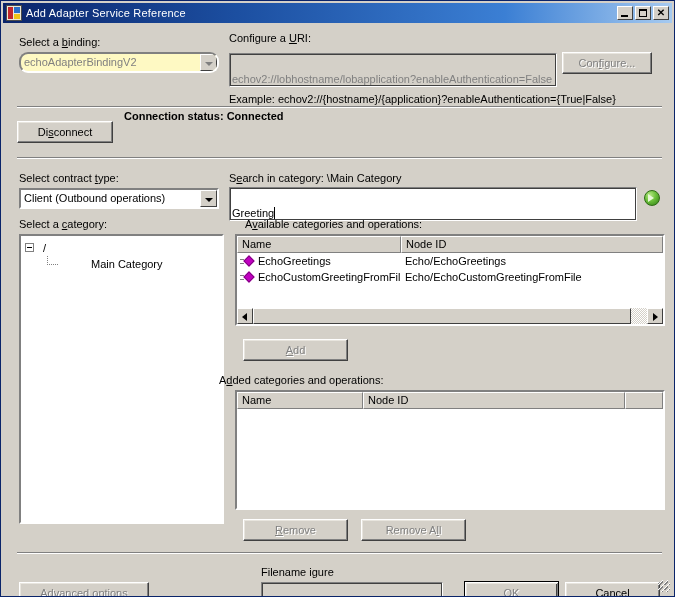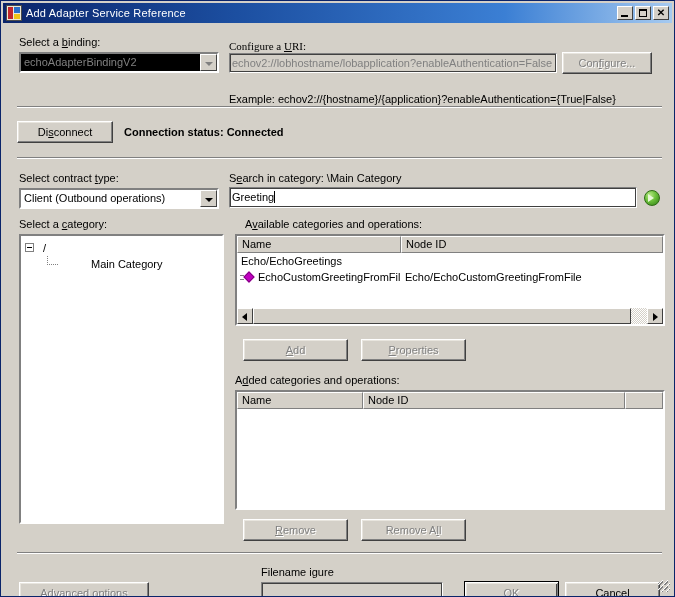--- a/index.html
+++ b/index.html
@@ -112,21 +112,21 @@
     box-sizing: border-box;
     background: #ffffff;
     border-top: 1px solid #808080;
     border-left: 1px solid #808080;
     border-right: 1px solid #ffffff;
     border-bottom: 1px solid #ffffff;
     outline: 1px solid #404040;
     outline-offset: -2px;
     font-size: 11px;
     line-height: 18px;
-    padding: 0 2px;
+    padding: 16px 2px;
     overflow: hidden;
     white-space: nowrap;
   }
   .field.disabled {
     background: #d4d0c8;
     color: #808080;
   }
   .field .caret {
     display: inline-block;
     width: 1px;
@@ -142,21 +142,21 @@
     box-sizing: border-box;
     background: #ffffff;
     border: 2px solid;
     border-color: #808080 #ffffff #ffffff #808080;
     font-size: 11px;
     line-height: 17px;
     padding-left: 3px;
     overflow: hidden;
     white-space: nowrap;
   }
-  .combo.disabled { background: #000000; color: #808080; }
+  .combo.disabled { background: #fef9c3; color: #808080; border-radius: 9px; }
   .combo .arrowbox {
     position: absolute;
     right: 0px; top: 0px;
     width: 17px; height: 17px;
     background: #d4d0c8;
     border-top: 1px solid #ffffff;
     border-left: 1px solid #ffffff;
     border-right: 1px solid #404040;
     border-bottom: 1px solid #404040;
     box-sizing: border-box;
@@ -397,39 +397,39 @@
 
   <div class="client">
 
     <span class="lbl" style="left:16px; top:12px;"><span>Select a </span><u>b</u><span>inding:</span></span>
 
     <div class="combo disabled" style="left:16px; top:28px; width:200px; height:21px;">
       <span>echoAdapterBindingV2</span>
       <span class="arrowbox"></span>
     </div>
 
-    <span class="lbl" style="left:226px; top:16px;font-family:Liberation Serif, serif;"><span>Configure a </span><u>U</u><span>RI:</span></span>
+    <span class="lbl" style="left:226px; top:8px;"><span>Configure a </span><u>U</u><span>RI:</span></span>
 
     <div class="field disabled" style="left:226px; top:29px; width:328px; height:20px; line-height:18px;">
       <span>echov2://lobhostname/lobapplication?enableAuthentication=False</span>
     </div>
 
     <div class="btn disabled" style="left:559px; top:28px; width:90px; height:22px;">
       <span><span>Con</span><u>f</u><span>igure...</span></span>
     </div>
 
     <span class="lbl" style="left:226px; top:57px;margin-top:12px;">Example: echov2://{hostname}/{application}?enableAuthentication={True|False}</span>
 
     <div class="sep" style="left:14px; top:82px; width:645px;"></div>
 
     <div class="btn" style="left:14px; top:97px; width:96px; height:22px;">
       <span><span>Di</span><u>s</u><span>connect</span></span>
     </div>
 
-    <span class="lbl bold" style="left:121px; top:102px;text-align:right;">Connection status: Connected</span>
+    <span class="lbl bold" style="left:121px; top:86px;text-align:right;">Connection status: Connected</span>
 
     <div class="sep" style="left:14px; top:133px; width:645px;"></div>
 
     <span class="lbl" style="left:16px; top:148px;"><span>Select contract </span><u>t</u><span>ype:</span></span>
 
     <div class="combo" style="left:16px; top:164px; width:200px; height:21px;">
       <span>Client (Outbound operations)</span>
       <span class="arrowbox"></span>
     </div>
 
@@ -461,20 +461,27 @@
 
     <span class="lbl" style="left:232px; top:194px;margin-left:10px;"><span>A</span><u>v</u><span>ailable categories and operations:</span></span>
 
     <div class="panel" style="left:232px; top:210px; width:430px; height:92px;">
       <div class="lv-header">
         <span class="lv-col" style="width:164px;">Name</span>
         <span class="lv-col" style="flex:1;">Node ID</span>
       </div>
       <div class="lv-body">
         <div class="lv-row">
+          <span class="lv-cell name" style="width:164px;">
+            <span class="method-icon">
+              <span class="dashes"></span>
+                <span class="diamond"></span>
+            </span>
+            <span>EchoGreetings</span>
+          </span>
           <span class="lv-cell" style="flex:1; padding-left:4px;">Echo/EchoGreetings</span>
         </div>
         <div class="lv-row">
           <span class="lv-cell name" style="width:164px;">
             <span class="method-icon">
               <span class="dashes"></span>
                 <span class="diamond"></span>
             </span>
             <span>EchoCustomGreetingFromFile</span>
           </span>
@@ -487,25 +494,22 @@
           <span class="sb-thumb"></span>
         </span>
         <span class="sb-btn right"></span>
       </div>
     </div>
 
     <div class="btn disabled" style="left:240px; top:315px; width:105px; height:22px;">
       <span><span></span><u>A</u><span>dd</span></span>
     </div>
 
-    <div class="btn disabled" style="left:358px; top:315px; width:105px; height:22px;">
-      <span><span></span><u>P</u><span>roperties</span></span>
-    </div>
-
-    <span class="lbl" style="left:232px; top:350px;"><span>A</span><u>d</u><span>ded categories and operations:</span></span>
+
+    <span class="lbl" style="left:216px; top:350px;"><span>A</span><u>d</u><span>ded categories and operations:</span></span>
 
     <div class="panel" style="left:232px; top:366px; width:430px; height:120px;">
       <div class="lv-header">
         <span class="lv-col" style="width:126px;">Name</span>
         <span class="lv-col" style="width:262px;">Node ID</span>
         <span class="lv-col" style="flex:1;"></span>
       </div>
       <div class="lv-body"></div>
     </div>
 

